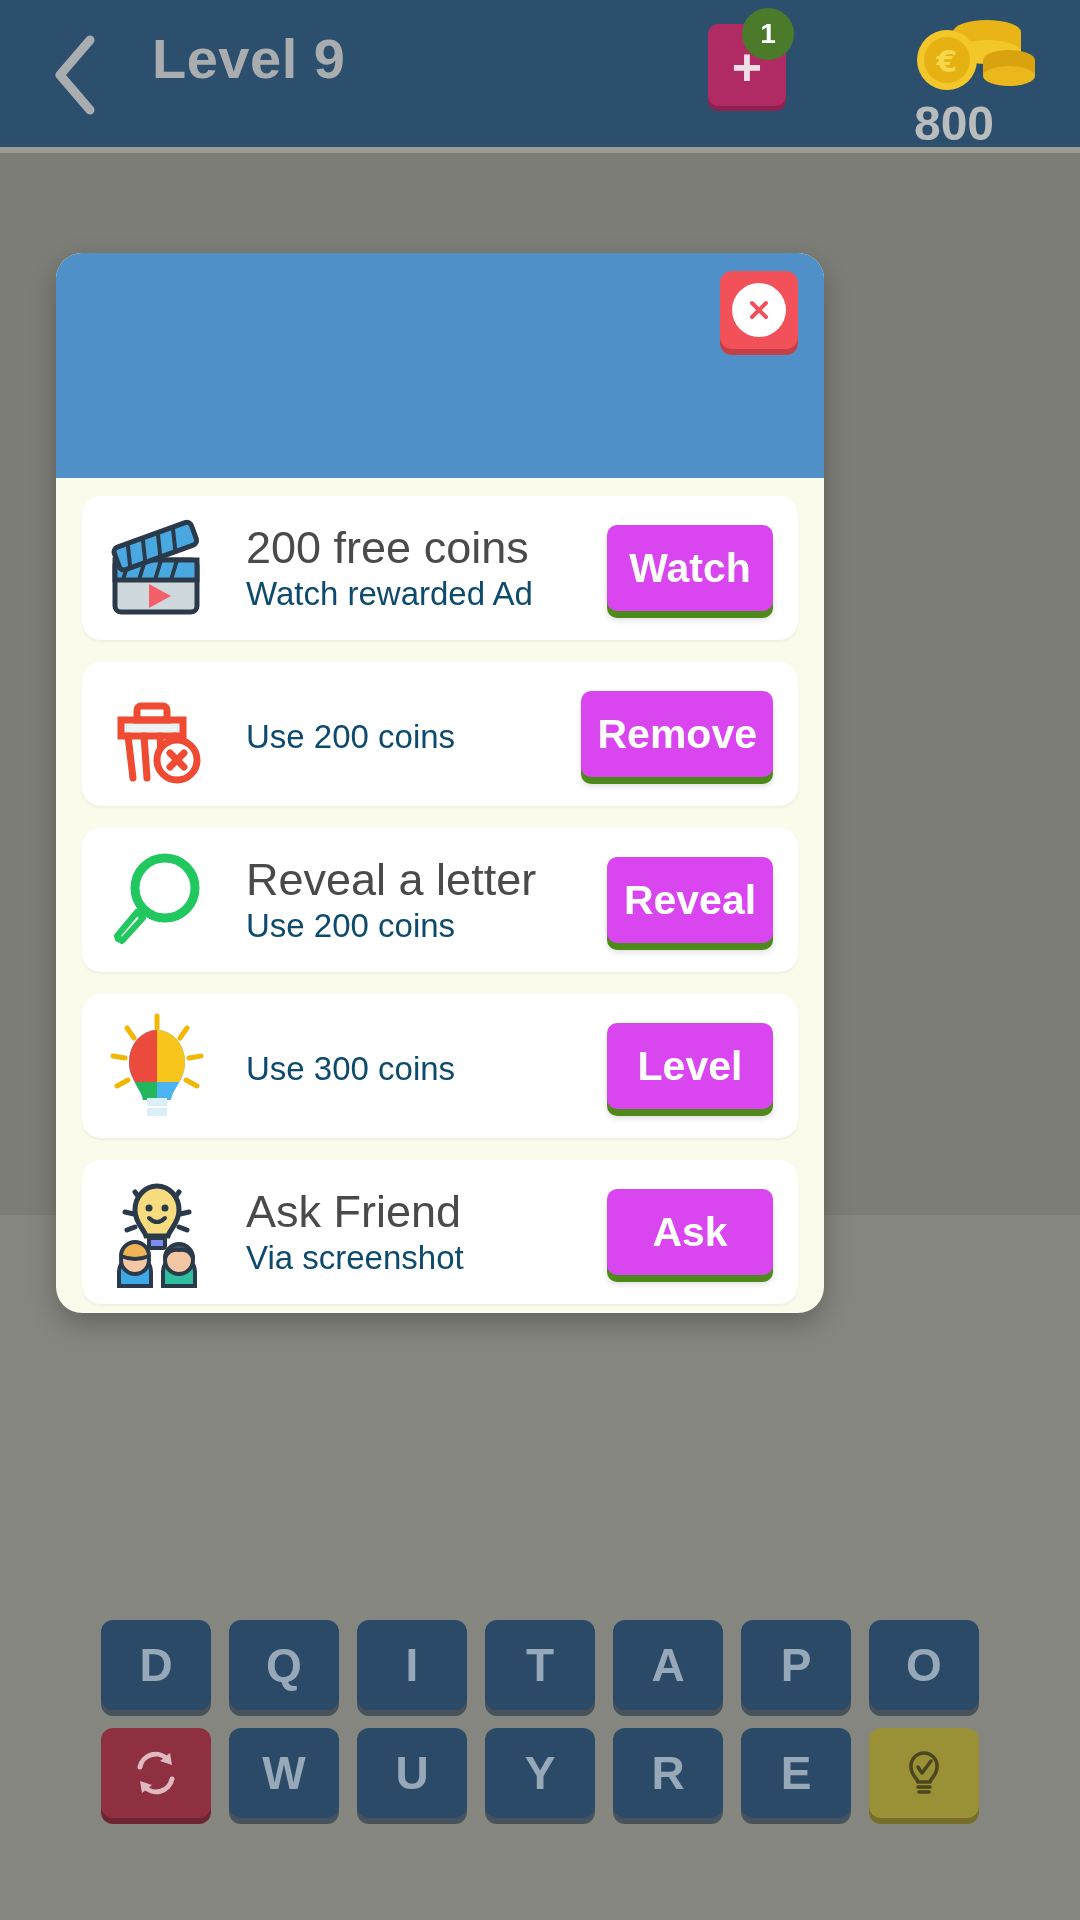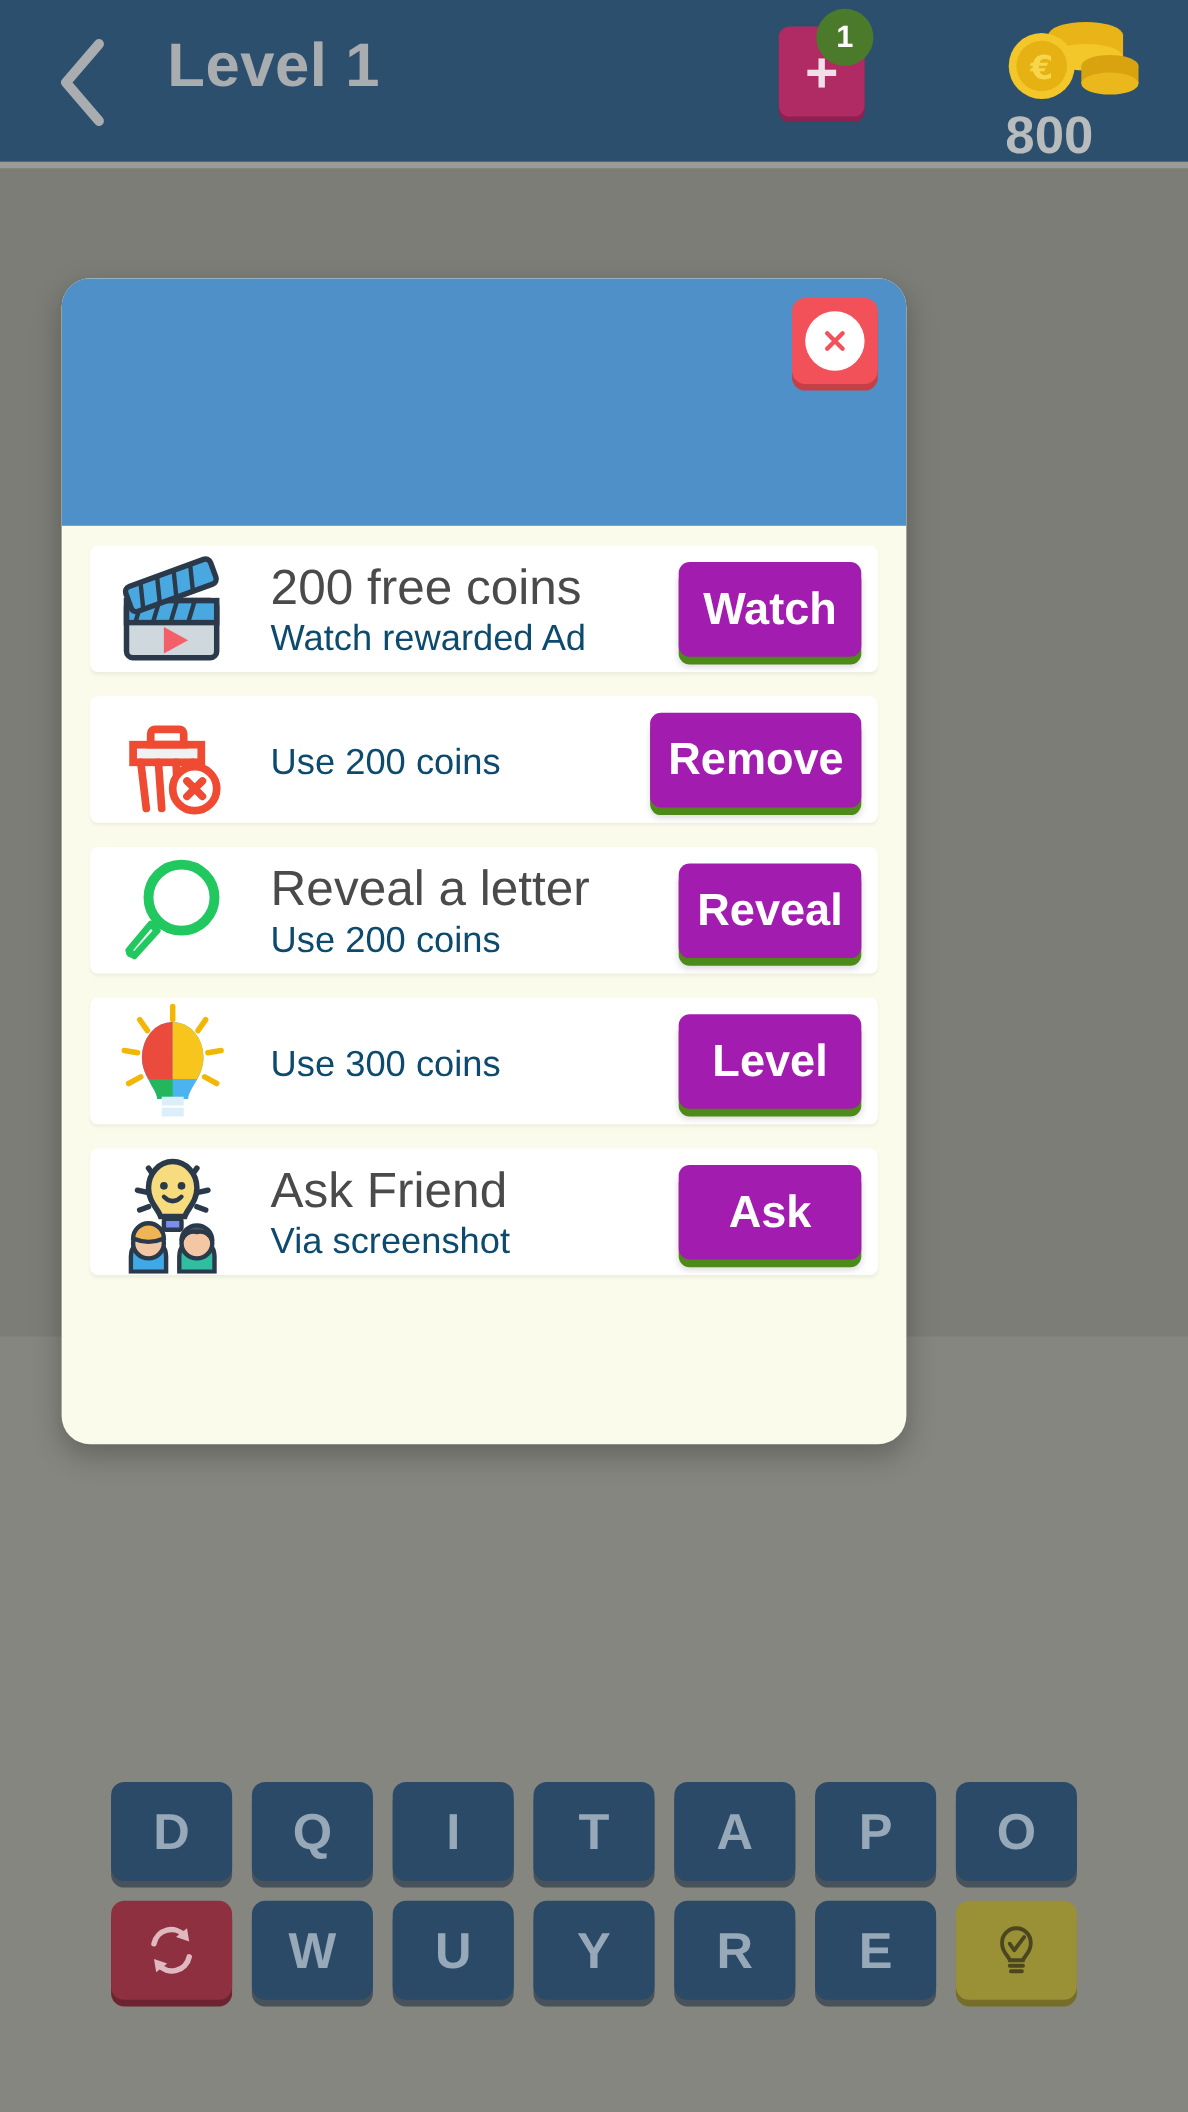--- a/index.html
+++ b/index.html
@@ -148,23 +148,23 @@
   }
   #close-inner svg { width: 28px; height: 28px; display:block; }
 
   #hint-list {
     padding: 18px 26px 22px 26px;
     display: flex; flex-direction: column;
     gap: 22px;
   }
   .hint-row {
     position: relative;
-    height: 115px;
+    height: 144px;
     background: #ffffff;
-    border-radius: 7px;
+    border-radius: 19px;
     display: flex; align-items: center;
     box-shadow: 0 2px 3px rgba(0,0,0,0.05);
     cursor: pointer;
   }
   .hint-icon {
     width: 150px; height: 143px;
     flex: 0 0 150px;
     display: flex; align-items: center; justify-content: center;
   }
   .hint-icon svg { width: 112px; height: 112px; display: block; }
@@ -179,24 +179,24 @@
     line-height: 1.05;
   }
   .hint-sub {
     font-size: 33px;
     color: #0c4a6e;
     margin-top: 6px;
     line-height: 1.05;
   }
   .hint-action {
     flex: 0 0 auto;
-    margin-right: 15px;
+    margin-right: 25px;
     min-width: 166px;
     height: 86px;
-    background: #a21caf;
+    background: #d946ef;
     border-radius: 10px;
     box-shadow: 0 7px 0 #4d8a19, 0 9px 6px rgba(0,0,0,0.14);
     display: flex; align-items: center; justify-content: center;
     color: #ffffff;
     font-size: 41px; font-weight: bold;
     padding: 0 16px;
     cursor: pointer;
   }
 </style>
 </head>
@@ -241,21 +241,21 @@
   </div>
 
   <div id="backdrop-lower"></div>
 
   <div id="header">
     <div class="back-chevron">
       <svg viewBox="0 0 60 90">
         <polyline points="44,10 14,45 44,80" fill="none" stroke="#a9adb0" stroke-width="9" stroke-linecap="round" stroke-linejoin="round"></polyline>
       </svg>
     </div>
-    <div id="level-title">Level 1</div>
+    <div id="level-title">Level 9</div>
 
     <div id="plus-btn">
       <span class="plus-glyph">+</span>
     </div>
     <div id="plus-badge">1</div>
 
     <div id="coin-area">
       <svg id="coin-art" viewBox="0 0 170 84">
         <ellipse cx="118" cy="22" rx="34" ry="12" fill="#e8b417"></ellipse>
         <rect x="84" y="22" width="68" height="20" fill="#e8b417"></rect>

